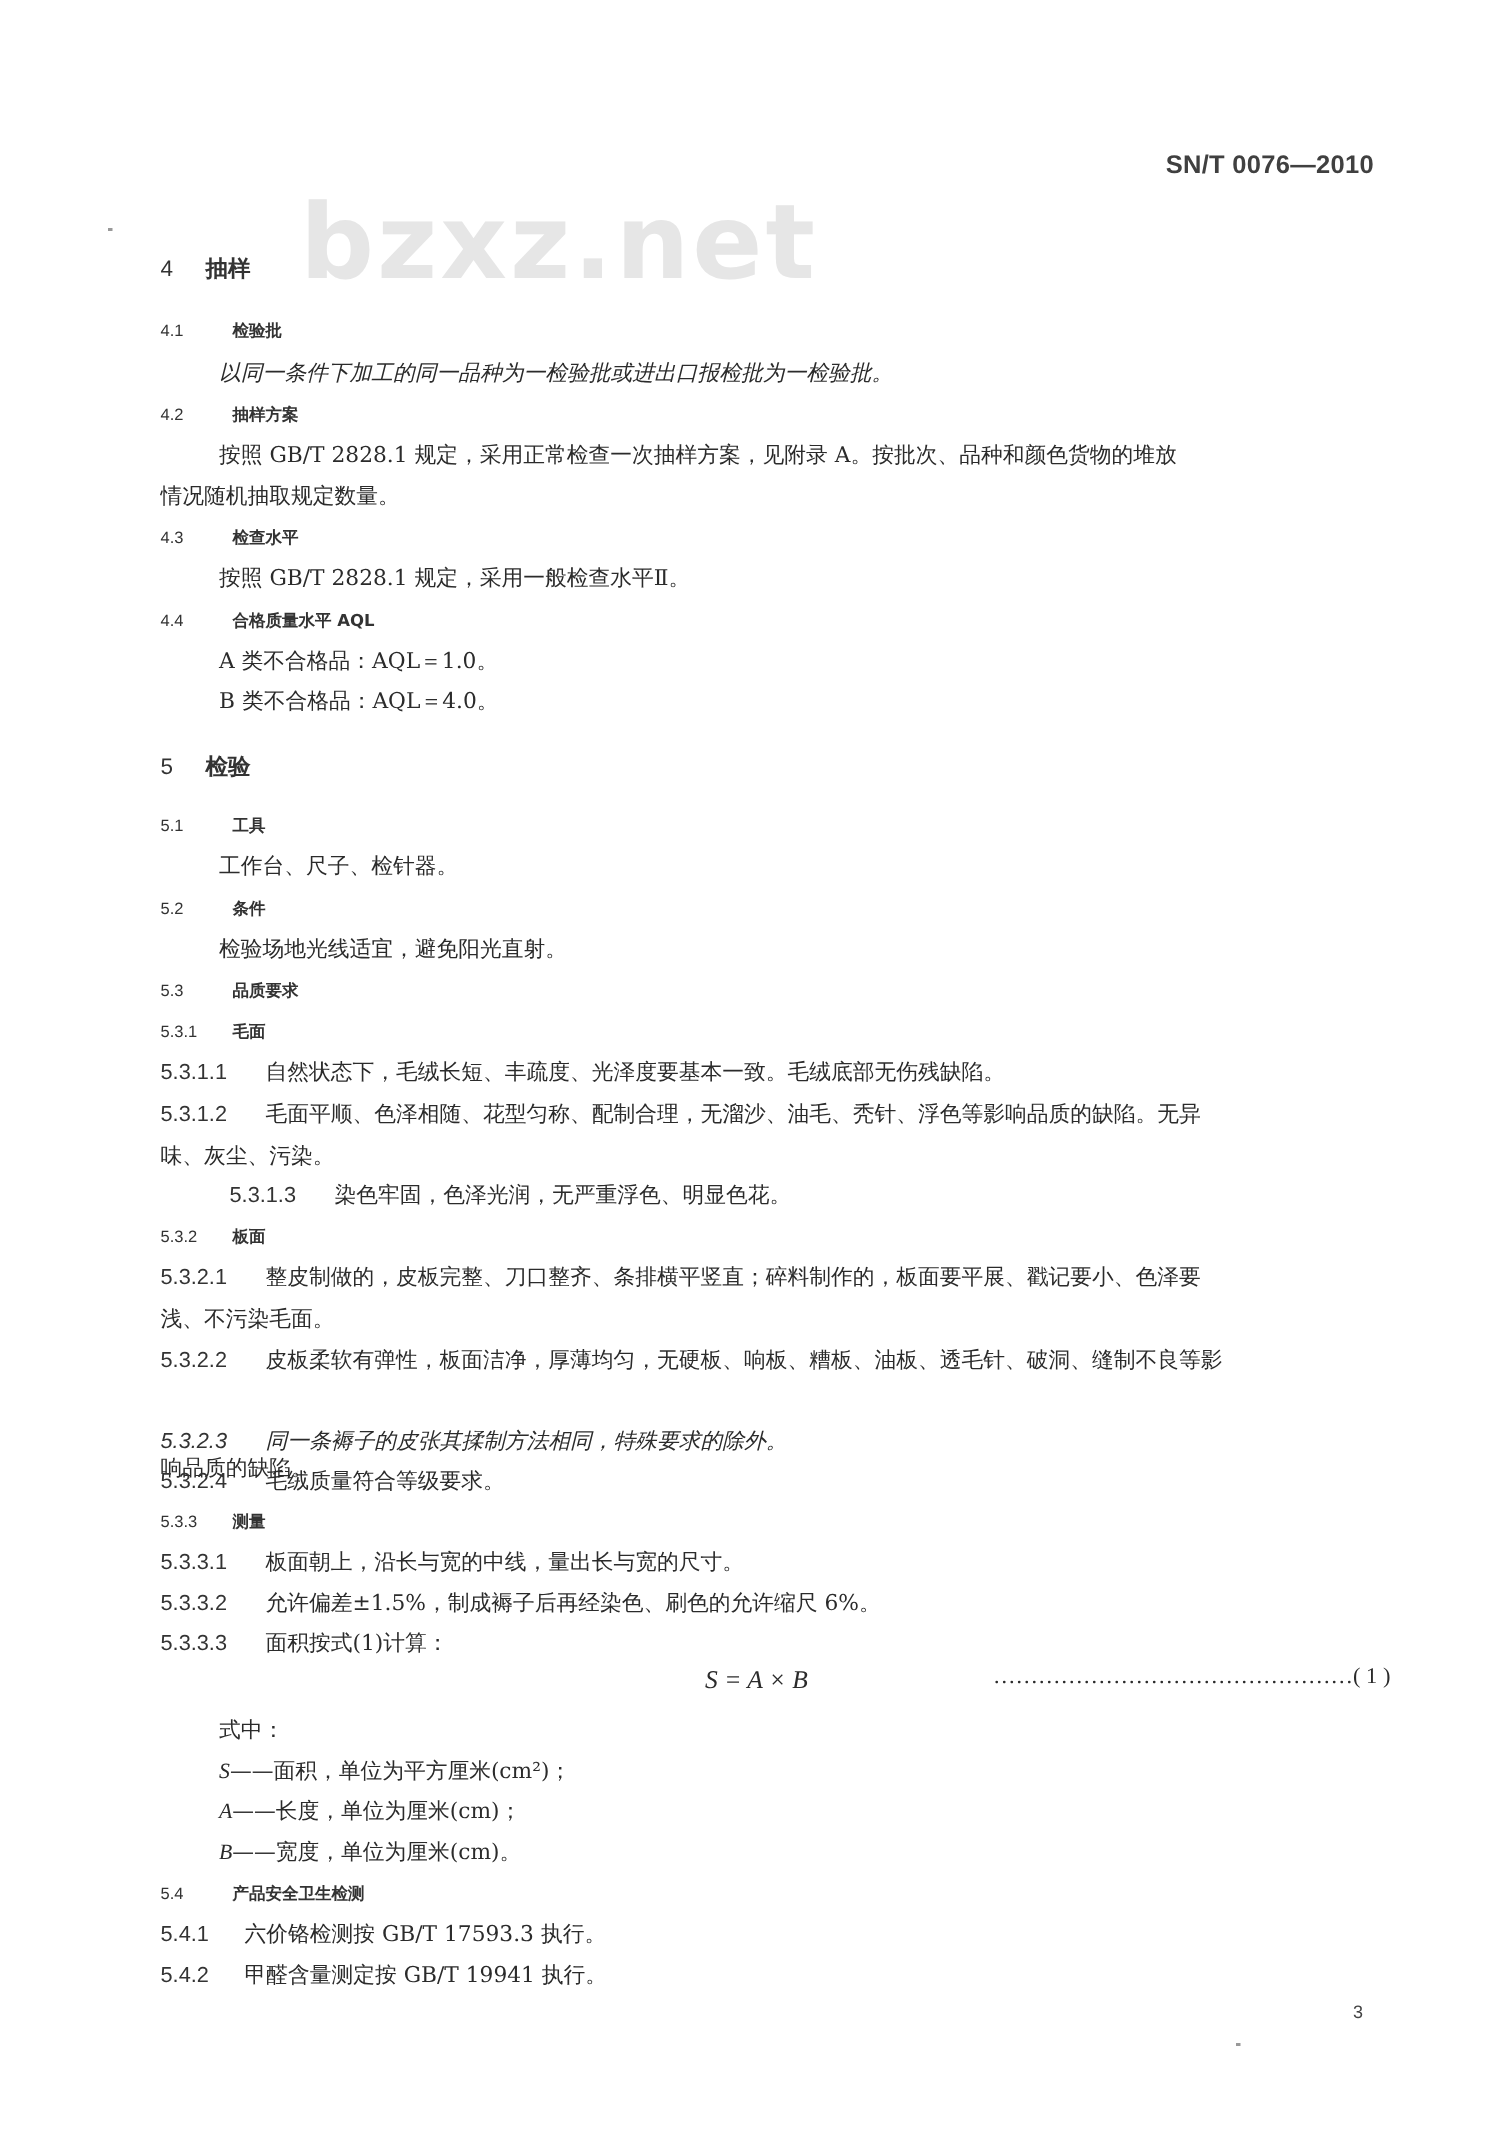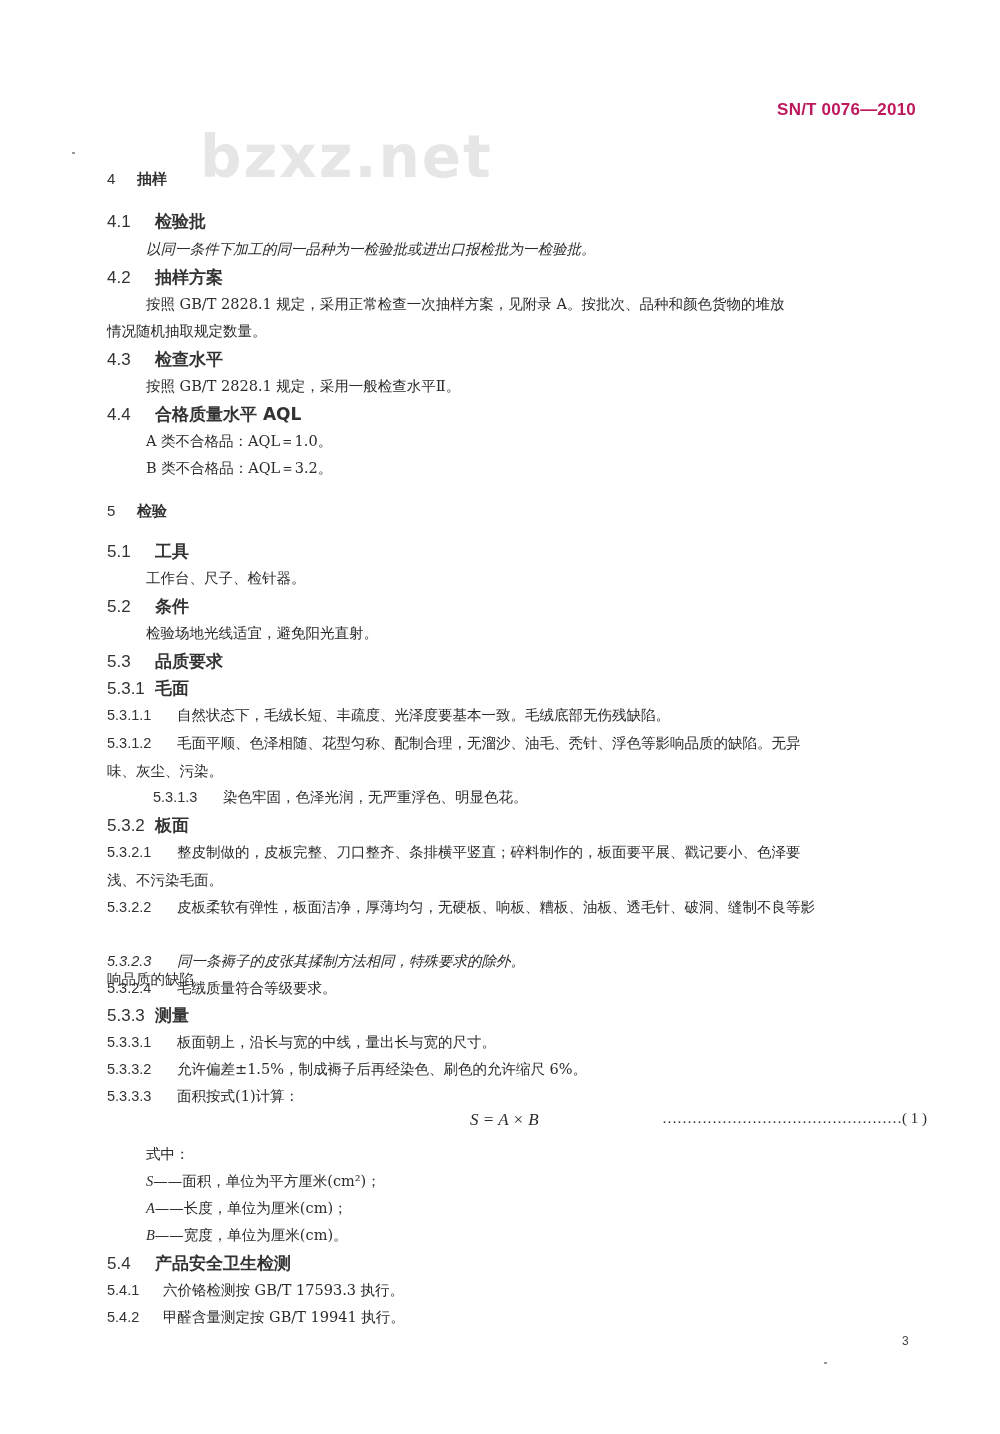--- a/index.html
+++ b/index.html
@@ -4,34 +4,34 @@
 <style>
   html, body { margin: 0; padding: 0; background: #ffffff; }
   body {
     width: 1000px; height: 1434px; position: relative; overflow: hidden;
     font-family: "DejaVu Serif", "Liberation Serif", serif;
     color: #2a2a2a;
   }
   .doc-code {
     position: absolute; top: 100px; right: 84px;
     font-family: "Liberation Sans", "DejaVu Sans", sans-serif;
-    font-weight: bold; font-size: 17px; color: #be185d; letter-spacing: 0.2px;
+    font-weight: bold; font-size: 17px; color: #404040; letter-spacing: 0.2px;
   }
   .watermark {
     position: absolute; left: 200px; top: 128px;
     font-family: "DejaVu Sans", "Liberation Sans", sans-serif;
-    font-weight: bold; font-size: 58px; color: #e6e6e6; letter-spacing: 2px;
+    font-weight: bold; font-size: 69px; color: #e6e6e6; letter-spacing: 2px;
     line-height: 1; z-index: 0; user-select: none;
   }
   .line {
     position: absolute; left: 0; white-space: nowrap;
     font-size: 15px; line-height: 22px; z-index: 1;
   }
   .h1 { font-family: "DejaVu Sans", "Liberation Sans", sans-serif; font-weight: bold; font-size: 15px; color: #333; }
-  .h2 { font-family: "DejaVu Sans", "Liberation Sans", sans-serif; font-weight: bold; font-size: 17px; color: #333; }
+  .h2 { font-family: "DejaVu Sans", "Liberation Sans", sans-serif; font-weight: bold; font-size: 11px; color: #333; }
   .num { display: inline-block; font-family: "Liberation Sans", "DejaVu Sans", sans-serif; font-weight: normal; color: #333; }
   .body-text { font-family: "DejaVu Serif", "Liberation Serif", serif; font-size: 14.5px; color: #2b2b2b; }
   .para-num { display: inline-block; font-family: "Liberation Sans", "DejaVu Sans", sans-serif; color: #333; }
   .formula {
     position: absolute; top: 1110px; left: 470px; white-space: nowrap;
     font-family: "Liberation Serif", "DejaVu Serif", serif; font-size: 17px; font-style: italic; color: #2b2b2b;
   }
   .formula-dots {
     position: absolute; top: 1110px; left: 662px; white-space: nowrap;
     font-family: "Liberation Serif", "DejaVu Serif", serif; font-size: 15px; color: #2b2b2b;
@@ -66,21 +66,21 @@
 
 <div class="line h2" style="top:348px; left:107px;">
   <span class="num" style="width:48px;">4.3</span><span>检查水平</span>
 </div>
 <div class="line body-text" style="top:375px; left:146px;">按照 GB/T 2828.1 规定，采用一般检查水平Ⅱ。</div>
 
 <div class="line h2" style="top:403px; left:107px;">
   <span class="num" style="width:48px;">4.4</span><span>合格质量水平 AQL</span>
 </div>
 <div class="line body-text" style="top:430px; left:146px;">A 类不合格品：AQL＝1.0。</div>
-<div class="line body-text" style="top:457px; left:146px;">B 类不合格品：AQL＝3.2。</div>
+<div class="line body-text" style="top:457px; left:146px;">B 类不合格品：AQL＝4.0。</div>
 
 <div class="line h1" style="top:500px; left:107px;">
   <span class="num" style="width:30px;">5</span><span>检验</span>
 </div>
 
 <div class="line h2" style="top:540px; left:107px;">
   <span class="num" style="width:48px;">5.1</span><span>工具</span>
 </div>
 <div class="line body-text" style="top:567px; left:146px;">工作台、尺子、检针器。</div>
 

